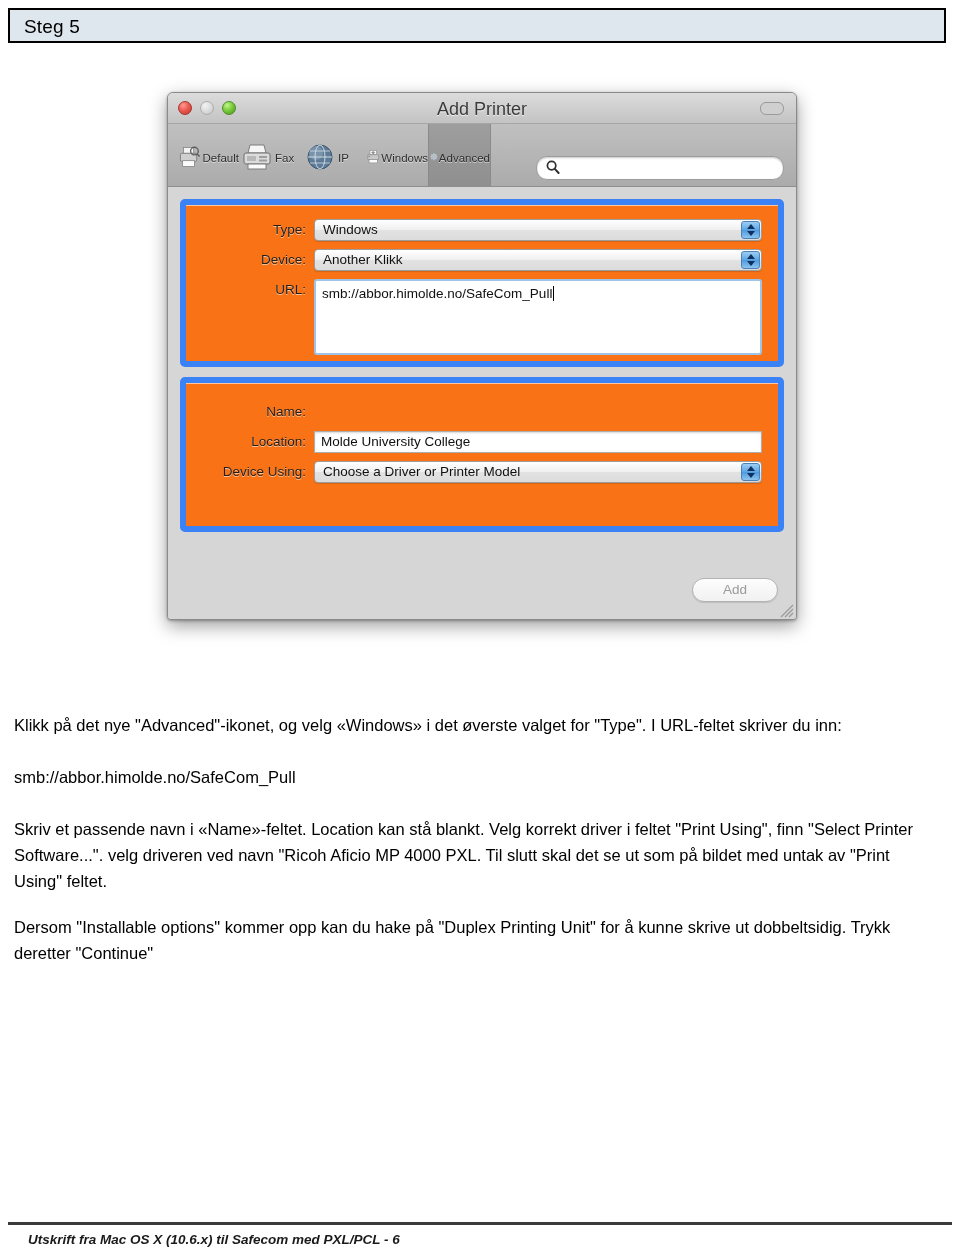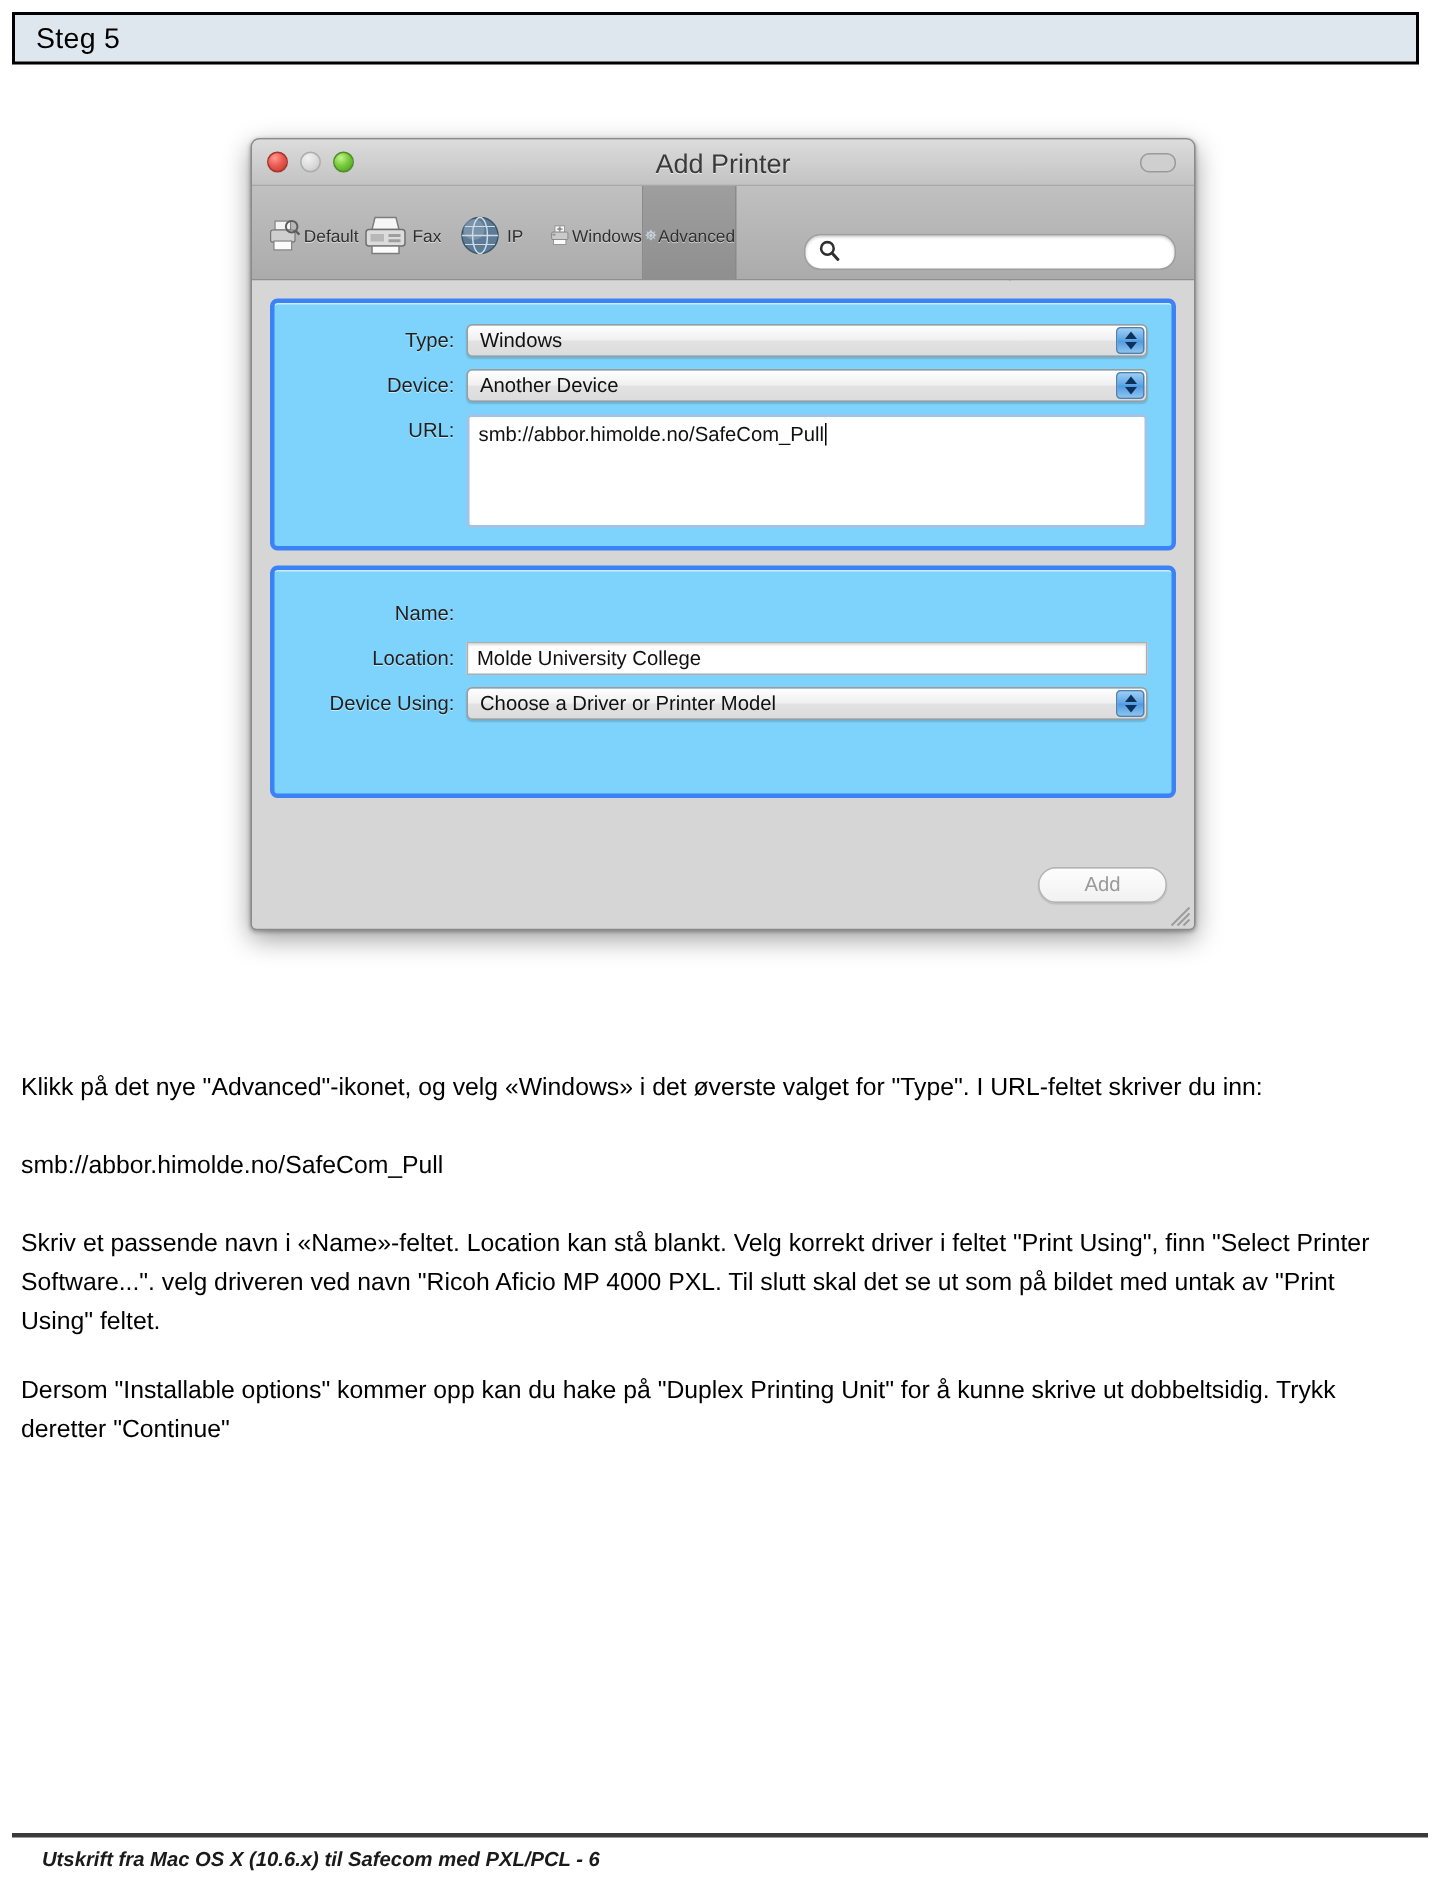--- a/index.html
+++ b/index.html
@@ -177,23 +177,23 @@
 
   
   .dialog-body {
     position: relative;
     height: calc(100% - 93px);
     background: #d6d6d6;
     padding: 12px;
     box-sizing: border-box;
   }
   .group-box {
-    border: 3px solid #3b82f6;
+    border: 6px solid #3b82f6;
     border-radius: 5px;
-    background: #7dd3fc;
+    background: #f97316;
     box-shadow: inset 0 1px 0 rgba(255,255,255,0.6);
     box-sizing: border-box;
   }
   .group-top {
     height: 168px;
     padding: 14px 16px 0 0;
   }
   .group-bottom {
     margin-top: 10px;
     height: 155px;
@@ -468,21 +468,21 @@
           <span class="stepper">
             <span class="arrow up"></span>
               <span class="arrow down"></span>
           </span>
         </div>
       </div>
 
       <div class="field-row">
         <div class="field-label">Device:</div>
         <div class="popup">
-          <span class="popup-text">Another Device</span>
+          <span class="popup-text">Another Klikk</span>
           <span class="stepper">
             <span class="arrow up"></span>
               <span class="arrow down"></span>
           </span>
         </div>
       </div>
 
       <div class="field-row">
         <div class="field-label">URL:</div>
         <div class="urlfield">

